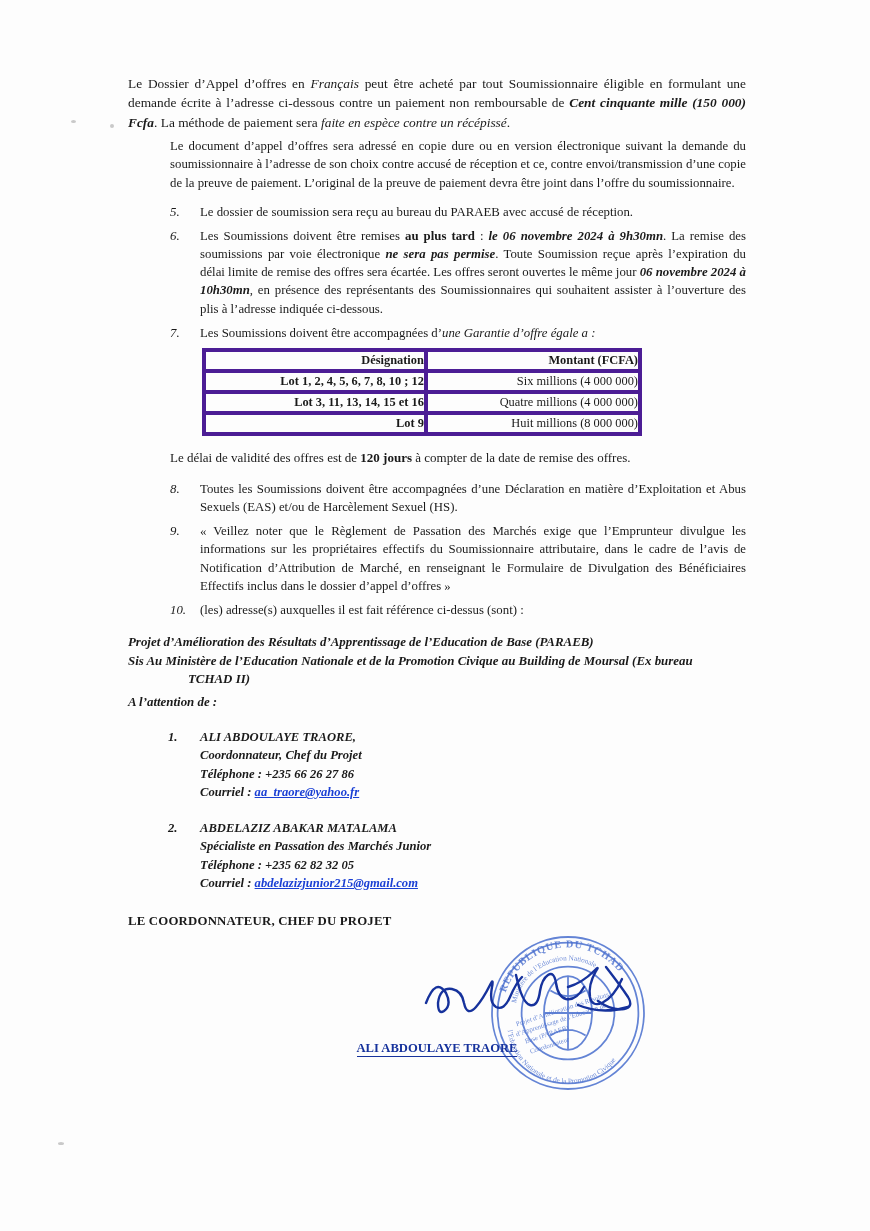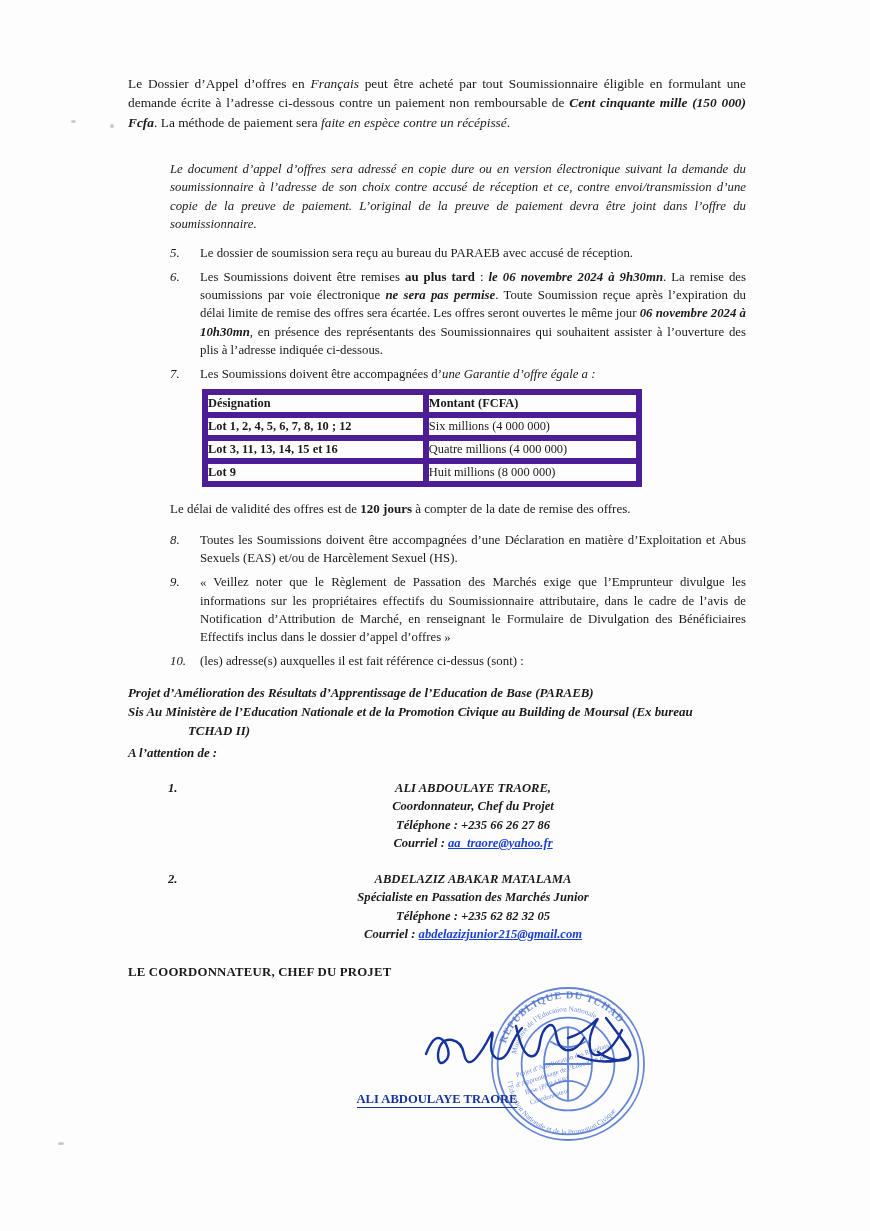--- a/index.html
+++ b/index.html
@@ -29,26 +29,25 @@
     width: 618px;
   }
 
   .intro {
     text-align: justify;
     font-size: 13.4px;
     line-height: 1.45;
   }
 
   .indent-block {
-    margin-top: 28px;
+    margin-top: 5px;
     margin-left: 42px;
     text-align: justify;
     font-size: 12.8px;
     line-height: 1.42;
-    font-style: italic;
   }
 
   .numlist {
     margin-top: 11px;
     margin-left: 42px;
   }
 
   .numitem {
     display: flex;
     font-size: 12.8px;
@@ -76,23 +75,23 @@
   .bi { font-weight: bold; font-style: italic; }
 
   table.garantie {
     border-collapse: collapse;
     width: 440px;
     margin: 6px 0 0 74px;
     font-size: 12.4px;
   }
   table.garantie th,
   table.garantie td {
-    border: 6px solid #4c1d95;
+    border: 4px solid #4c1d95;
     padding: 1px 0;
-    text-align: left;
+    text-align: right;
   }
   table.garantie th {
     font-weight: bold;
   }
   table.garantie td.lot {
     font-weight: bold;
   }
 
   .validity {
     margin-top: 14px;
@@ -129,21 +128,20 @@
   .contact .cnum {
     width: 32px;
     flex: 0 0 32px;
     font-style: italic;
     font-weight: bold;
   }
   .contact .cbody {
     flex: 1 1 auto;
     font-weight: bold;
     font-style: italic;
-    text-align: center;
   }
   .contact .cbody .name { font-style: italic; font-weight: bold; }
   .mail-link {
     color: #1a3fd4;
     font-style: italic;
     font-weight: bold;
   }
 
   .signoff {
     margin-top: 22px;

